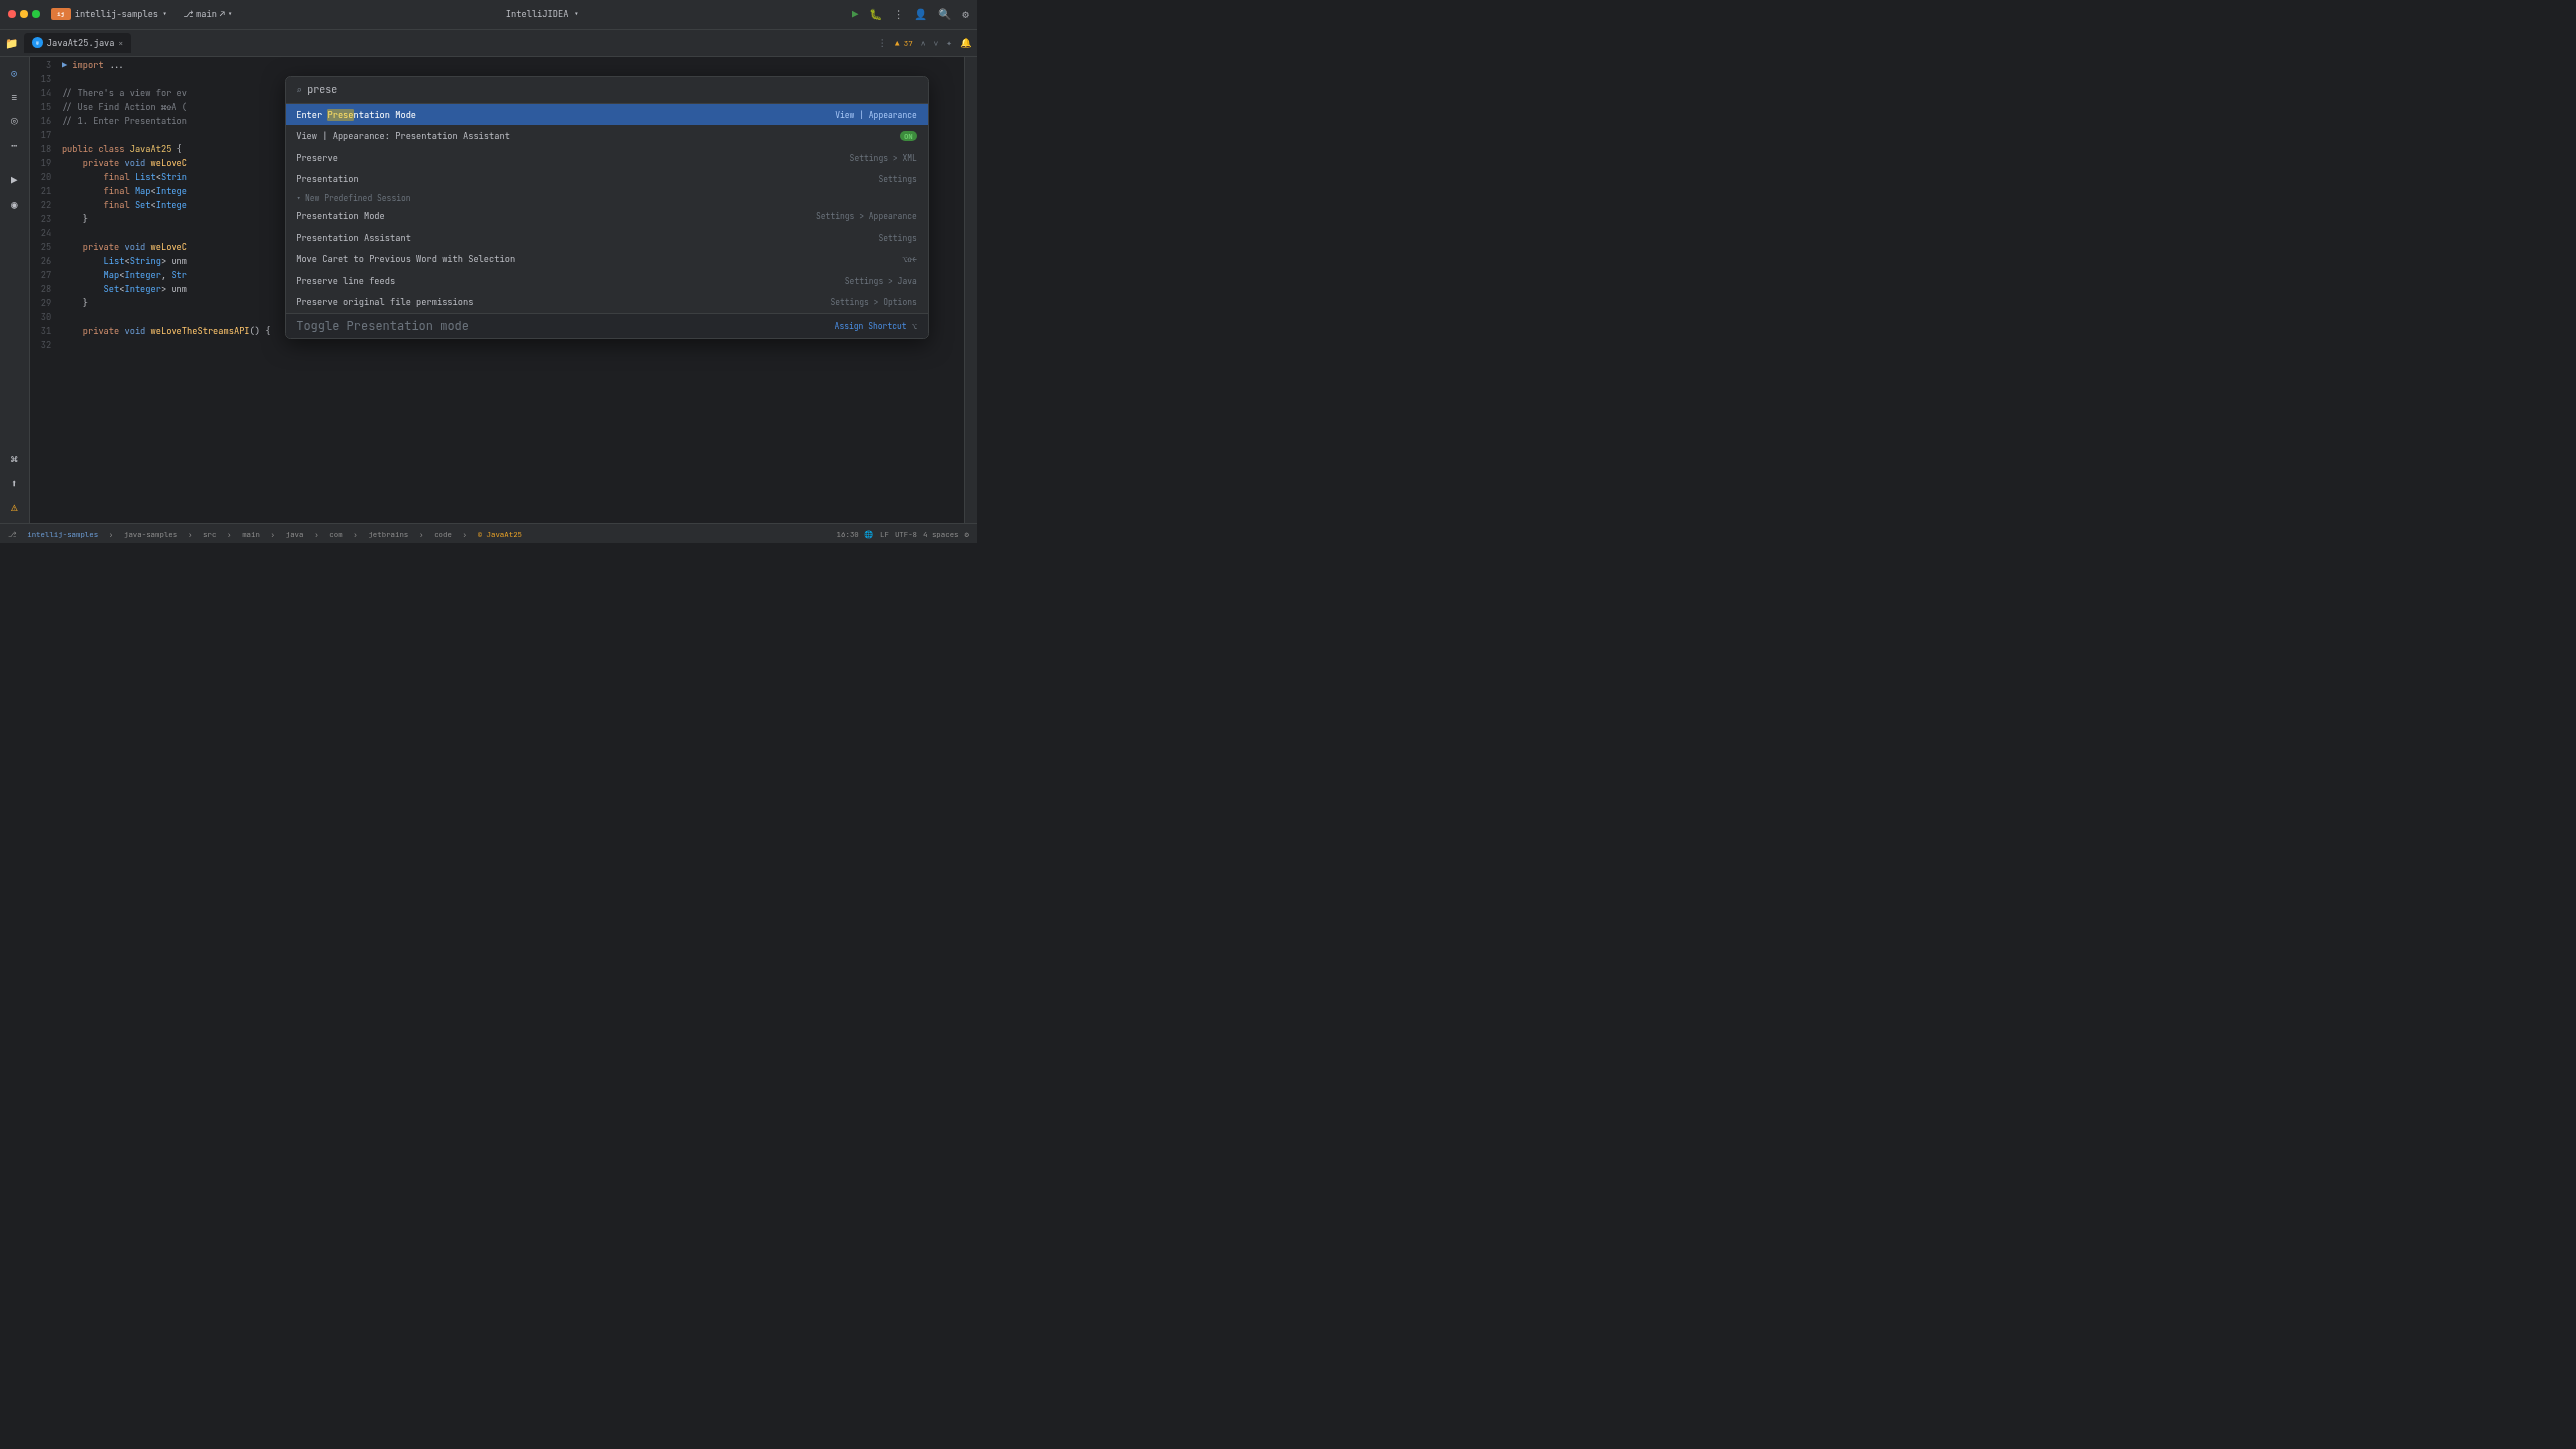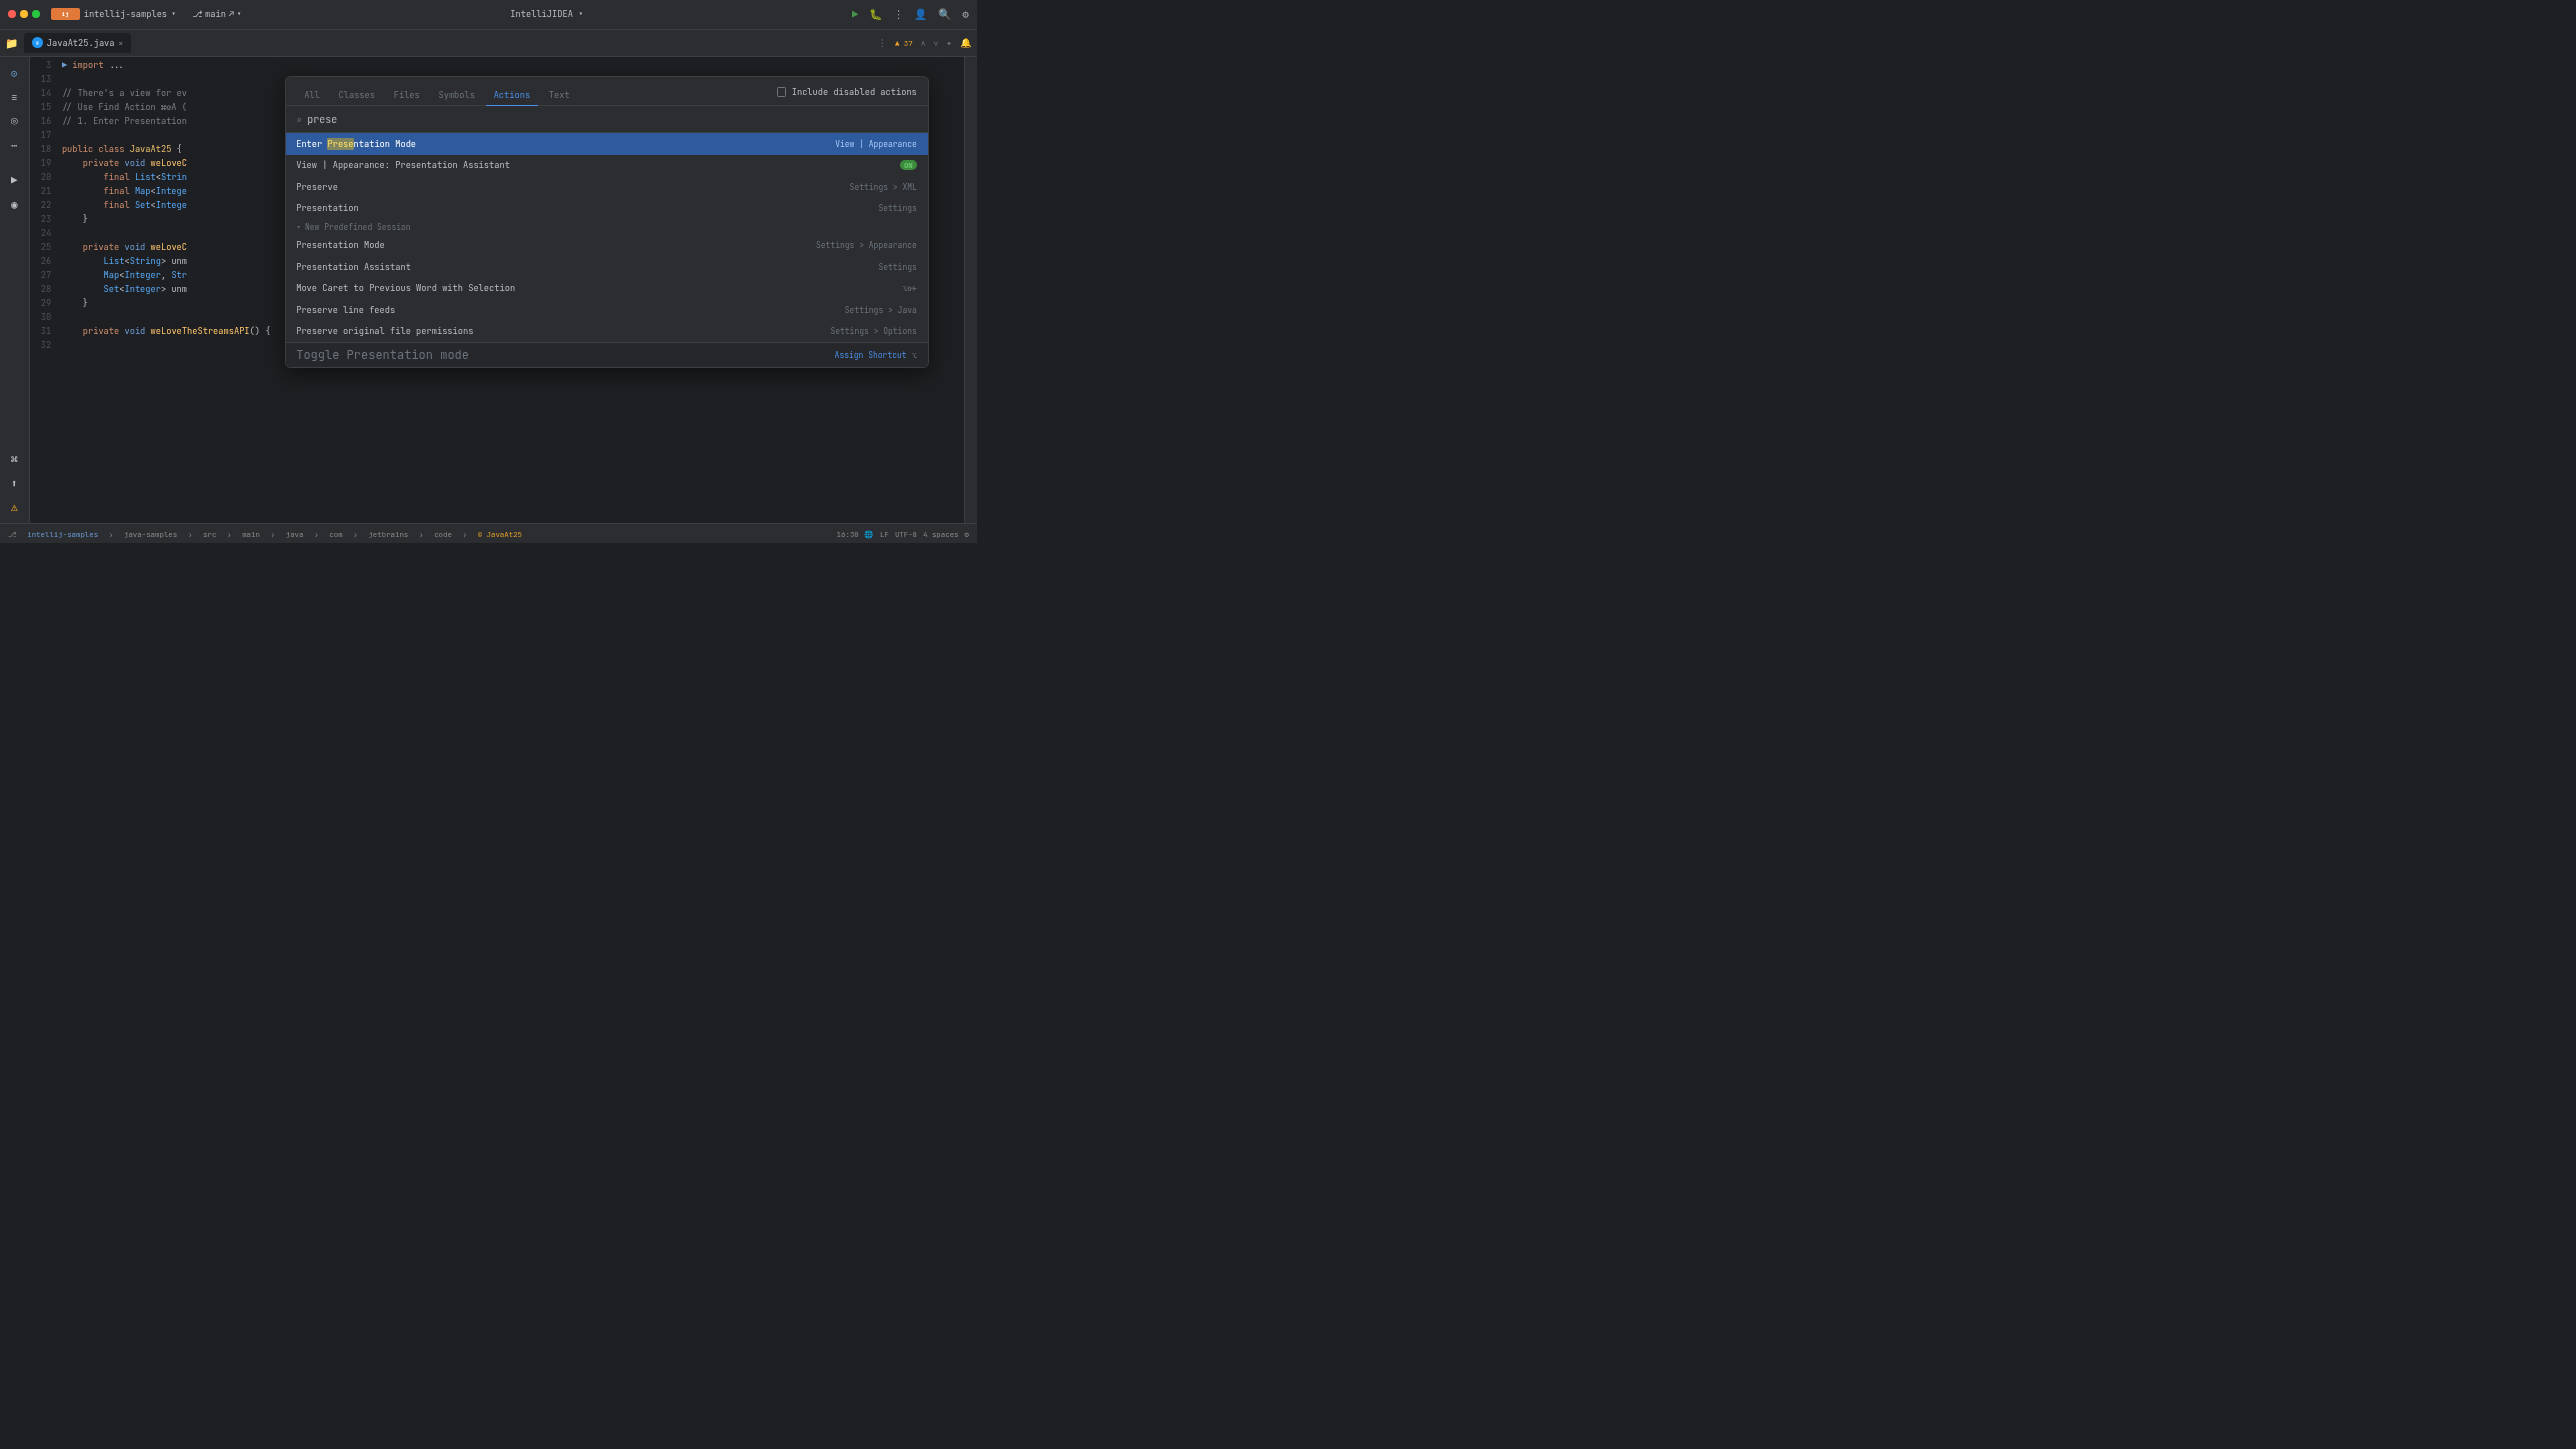--- a/index.html
+++ b/index.html
@@ -43,21 +43,21 @@
 
     .title-bar-project {
       display: flex;
       align-items: center;
       gap: 4px;
       color: #bcbec4;
       font-size: 8.7px;
     }
 
     .project-icon {
-      width: 29px;
+      width: 20px;
       height: 12px;
       background: #e0793a;
       border-radius: 2px;
       display: flex;
       align-items: center;
       justify-content: center;
       font-size: 6px;
       color: white;
       font-weight: bold;
     }
@@ -595,33 +595,20 @@
         <div class="code-line">&nbsp;</div>
         <div class="code-line">
           &nbsp;&nbsp;&nbsp;&nbsp;<span class="kw">private</span> <span class="kw-blue">void</span> <span class="method">weLoveTheStreamsAPI</span><span style="color:#bcbec4;">() {</span>
         </div>
         <div class="code-line">&nbsp;</div>
       </div>
     </div>
 
     <div class="search-popup">
 
-      <div class="search-tabs">
-        <div class="search-tab">All</div>
-        <div class="search-tab">Classes</div>
-        <div class="search-tab">Files</div>
-        <div class="search-tab">Symbols</div>
-        <div class="search-tab active">Actions</div>
-        <div class="search-tab">Text</div>
-
-        <div class="search-tab-right">
-          <div class="include-disabled-checkbox"></div>
-          <span class="include-disabled-label">Include disabled actions</span>
-        </div>
-      </div>
 
       <div class="search-input-area">
         <span class="search-icon">⌕</span>
         <input class="search-input" type="text" value="prese" style="">
       </div>
 
       <div class="search-results">
 
         <div class="result-item selected">
           <span class="result-text">

